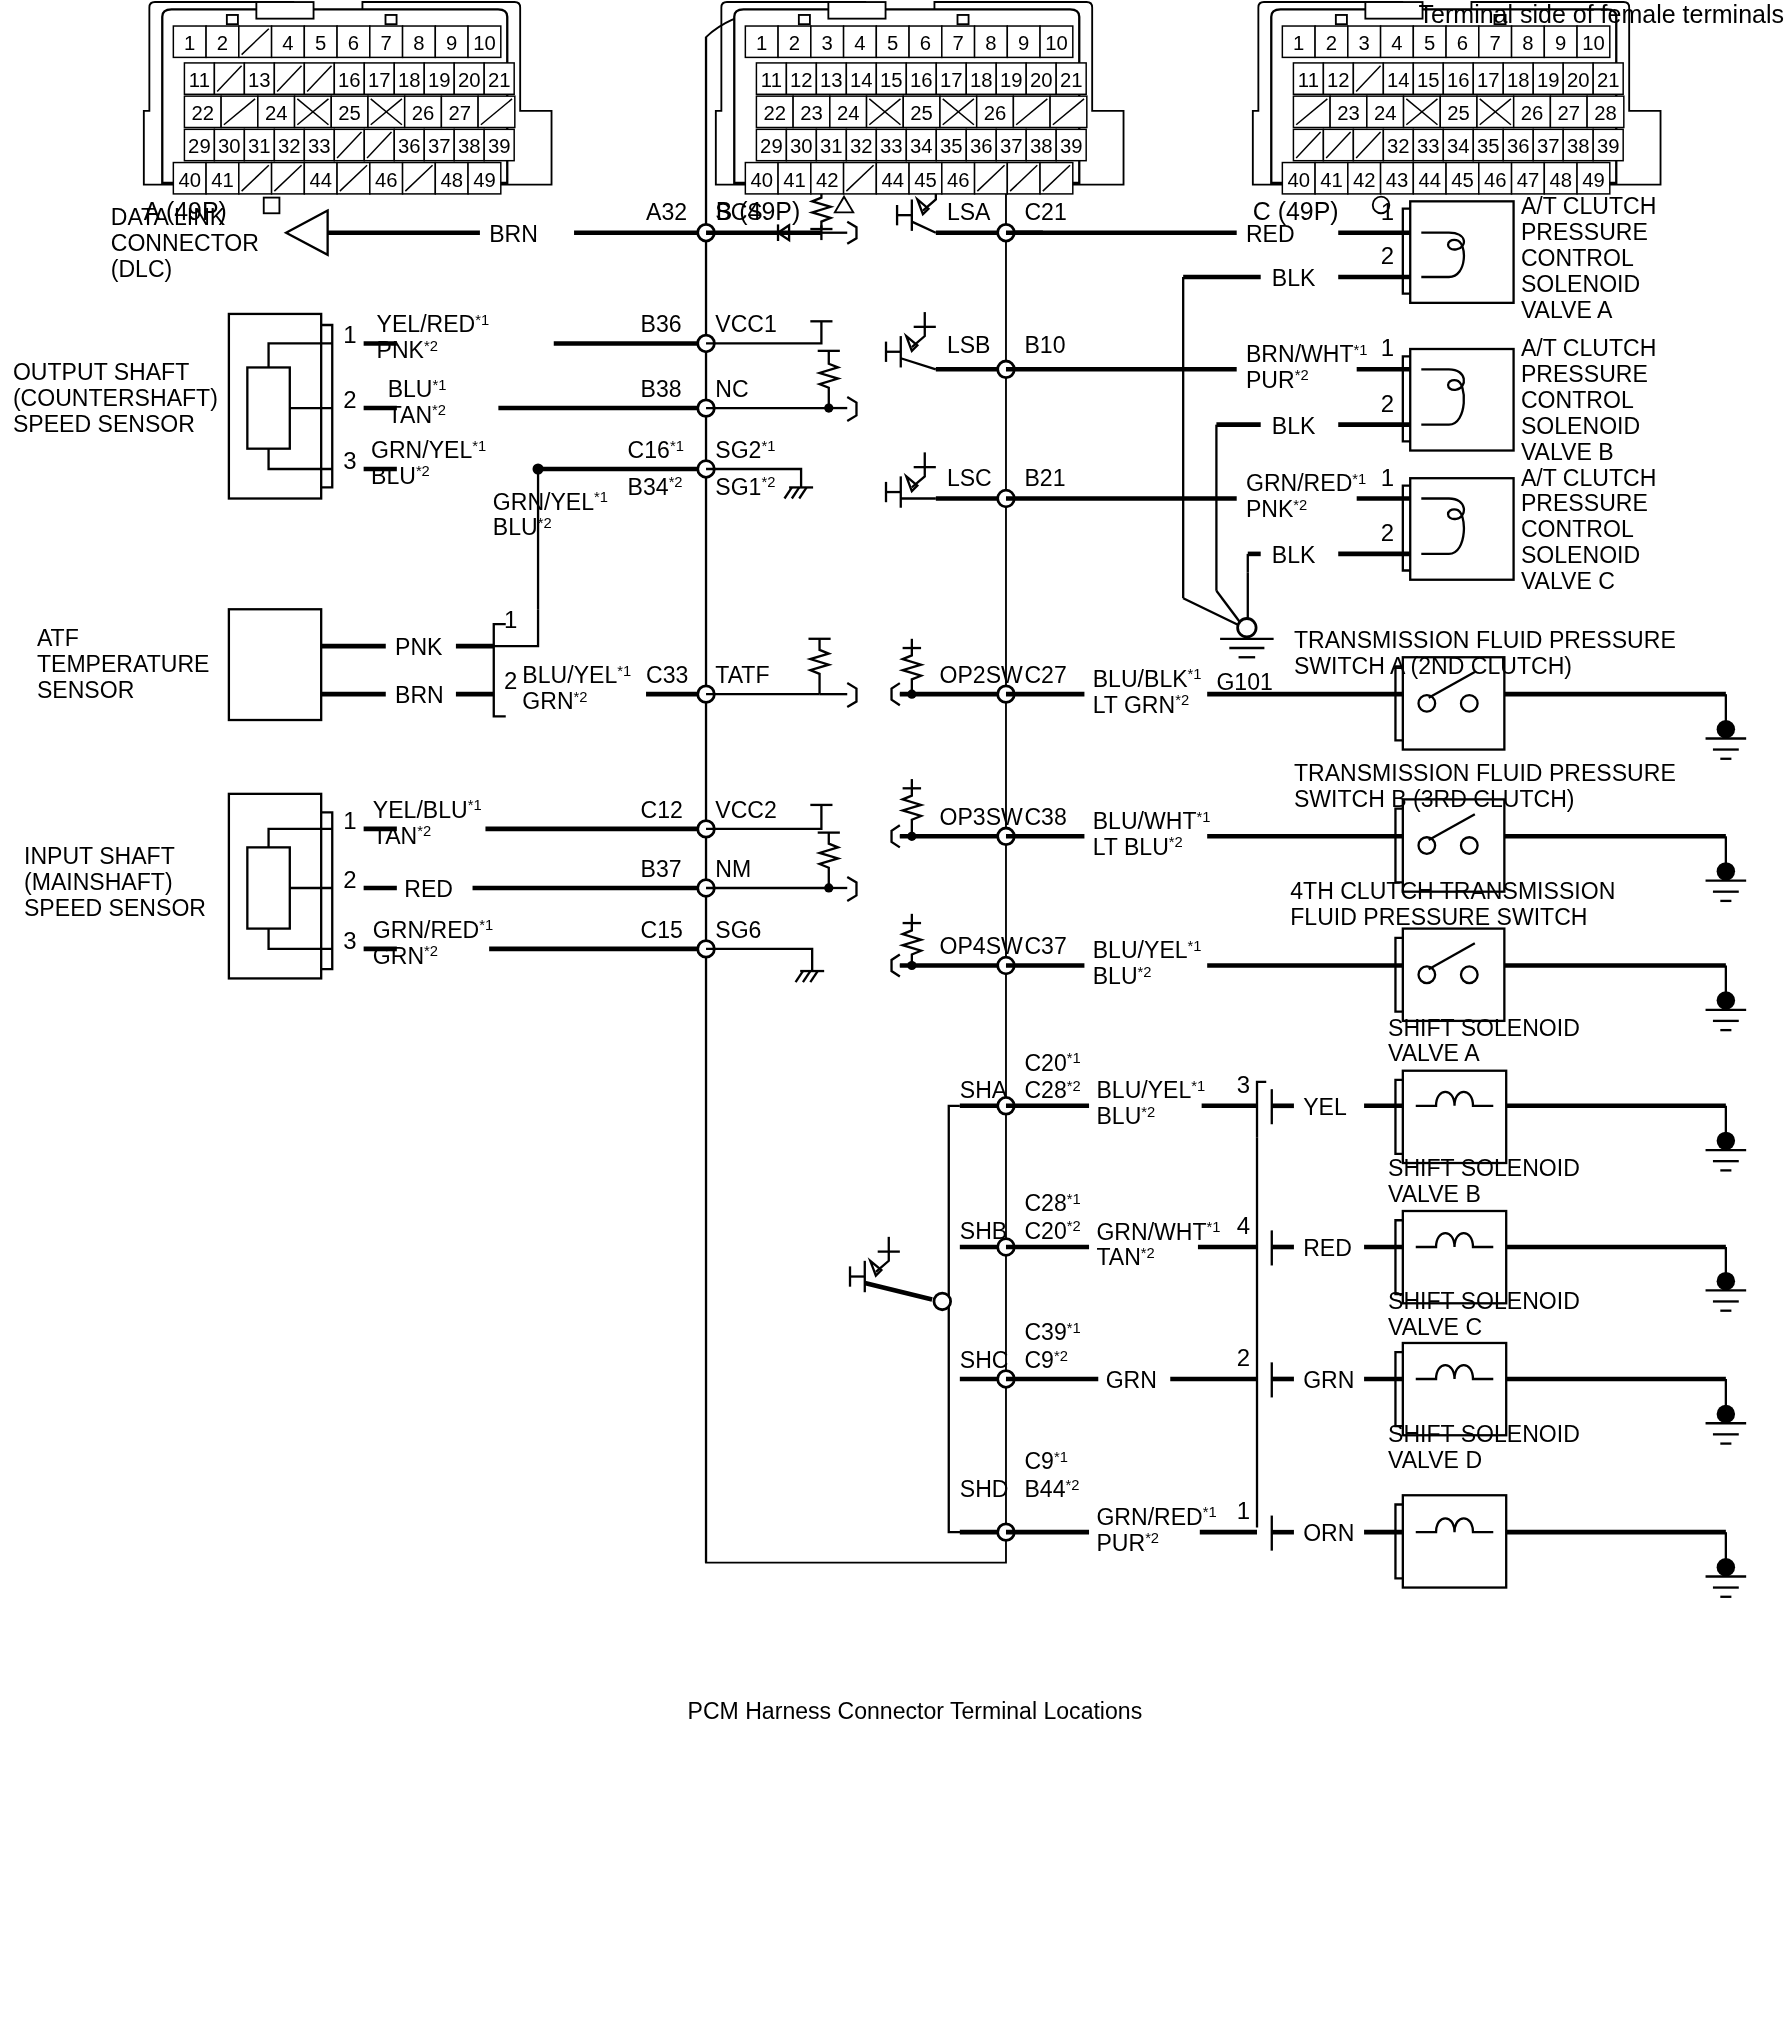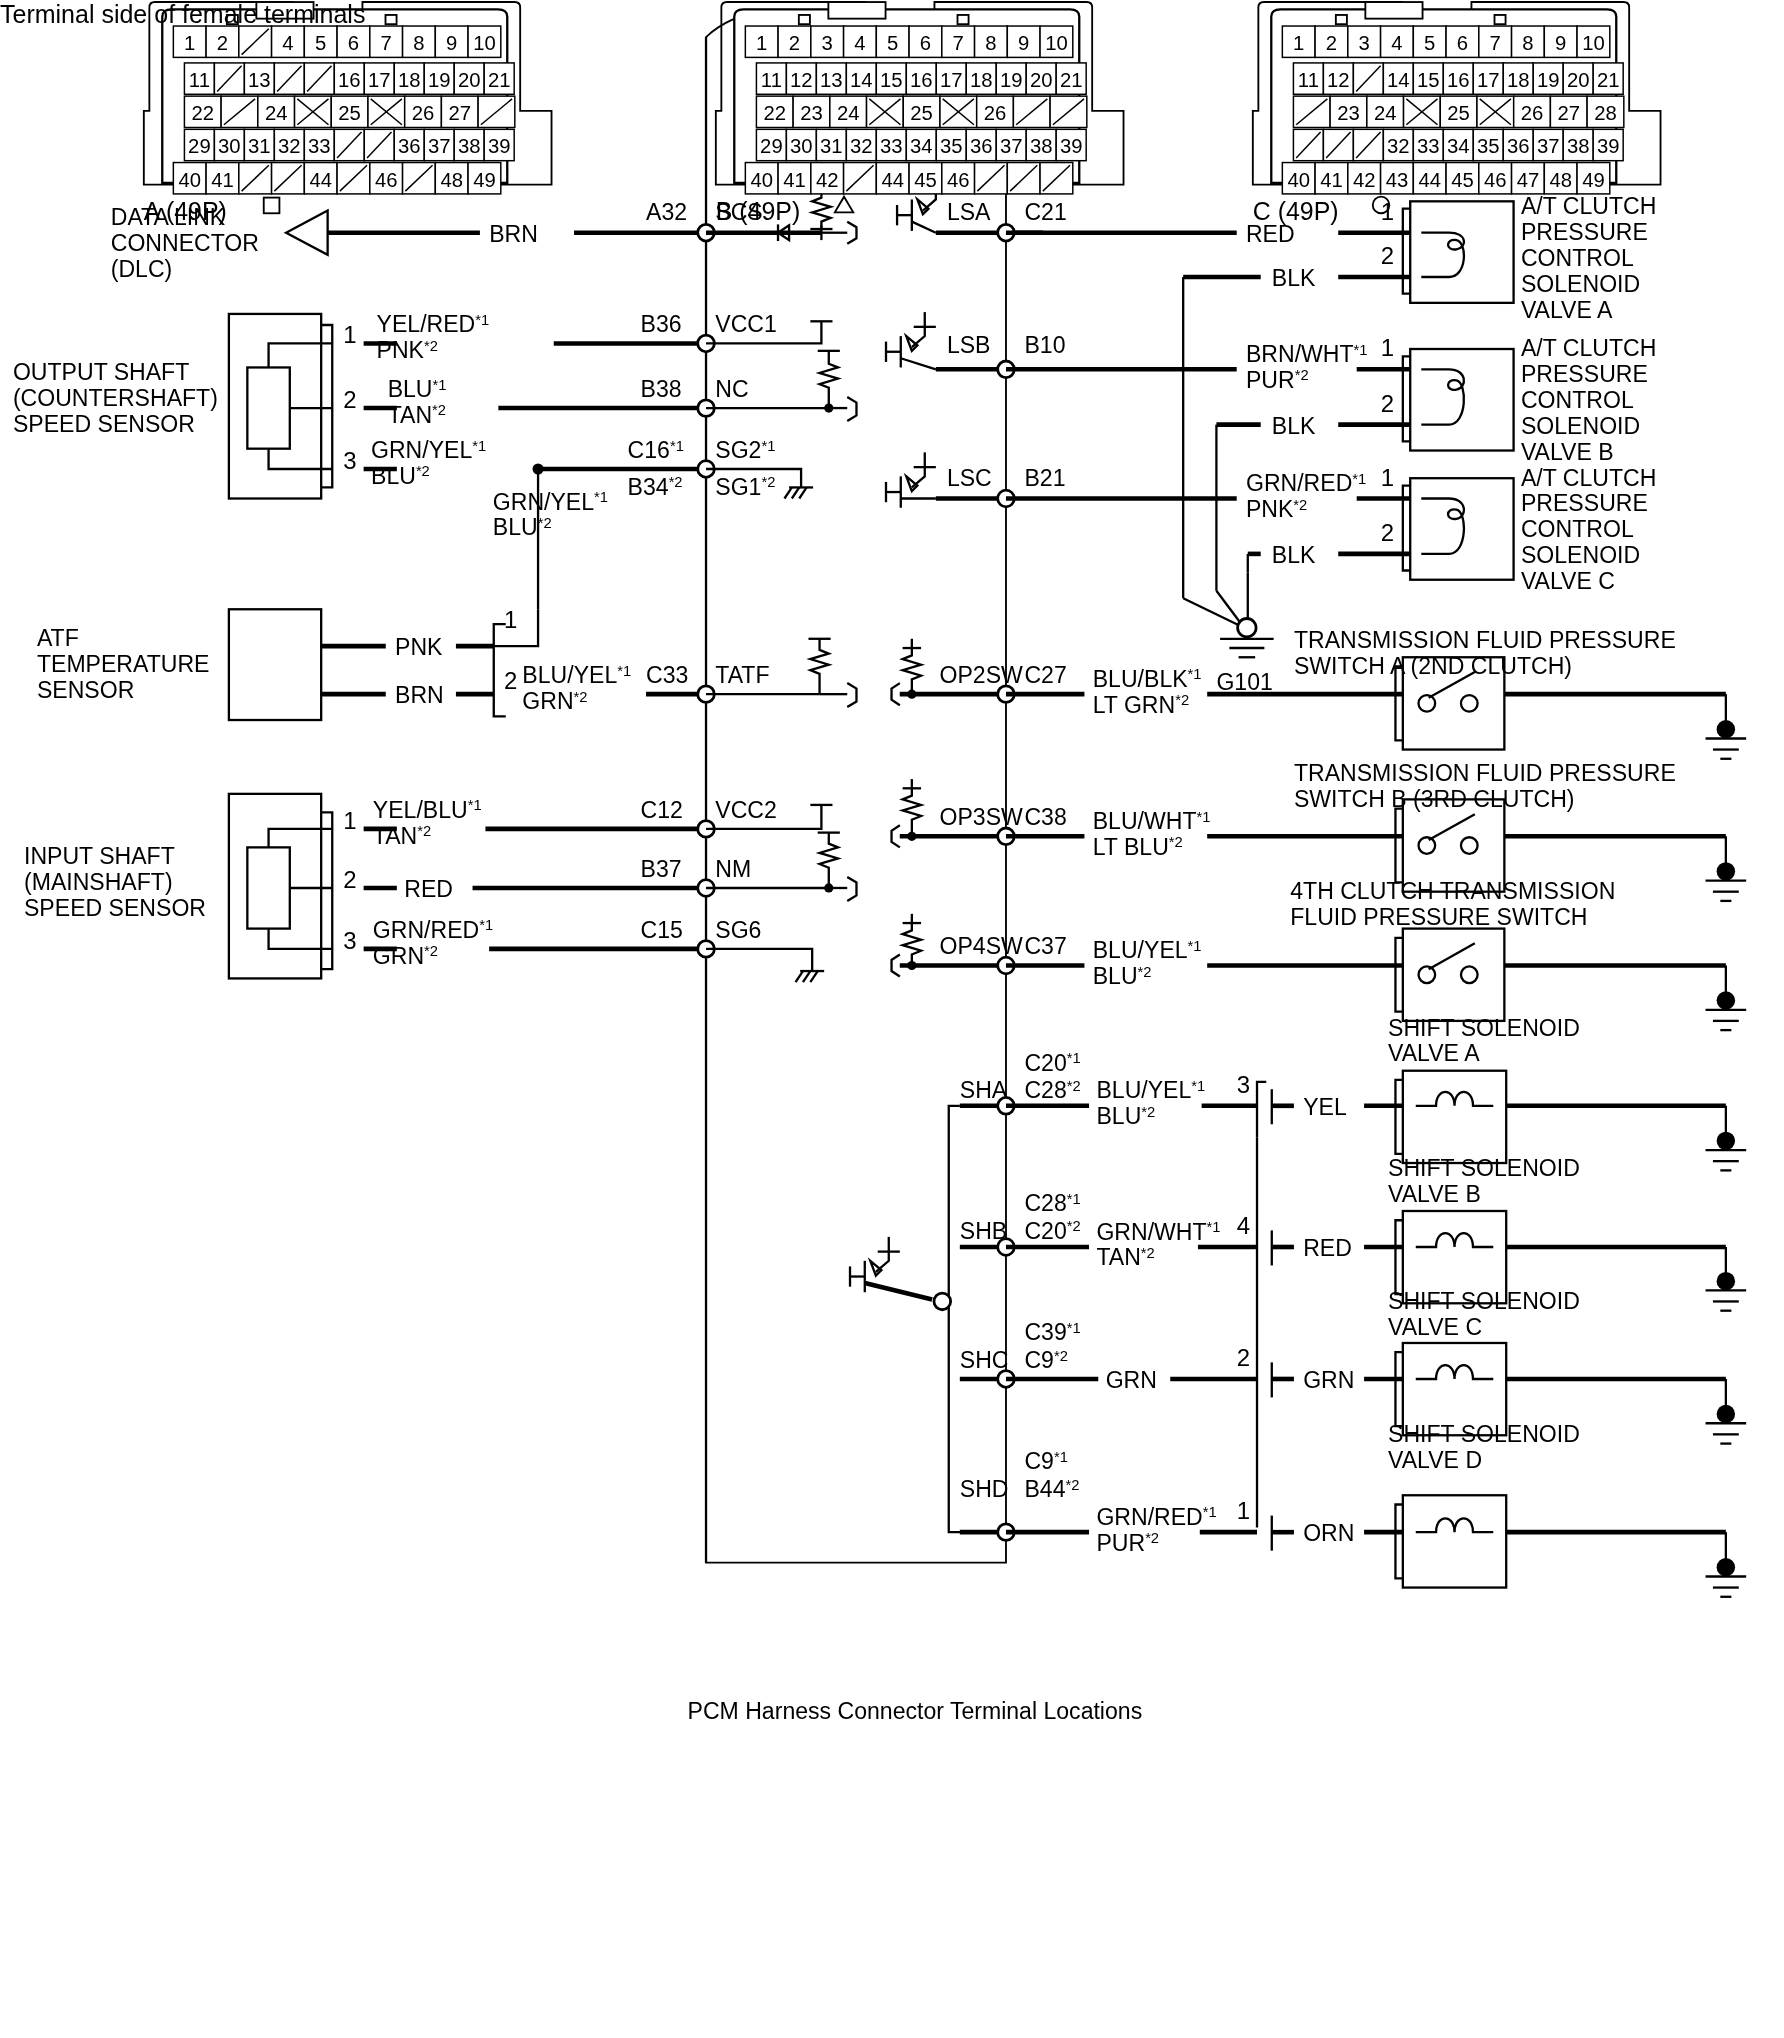--- a/index.html
+++ b/index.html
@@ -897,18 +897,18 @@
           <text x="326.25" y="202" font-size="22" text-anchor="middle" font-family="&quot;Liberation Sans&quot;, sans-serif" fill="#000">47</text>
           <rect x="344" y="176" width="35.5" height="34" fill="#fff" stroke="#000" stroke-width="1.6"></rect>
           <text x="361.75" y="202" font-size="22" text-anchor="middle" font-family="&quot;Liberation Sans&quot;, sans-serif" fill="#000">48</text>
           <rect x="379.5" y="176" width="35.5" height="34" fill="#fff" stroke="#000" stroke-width="1.6"></rect>
           <text x="397.25" y="202" font-size="22" text-anchor="middle" font-family="&quot;Liberation Sans&quot;, sans-serif" fill="#000">49</text>
           <text x="28" y="238" font-size="27" font-family="&quot;Liberation Sans&quot;, sans-serif" fill="#000">C (49P)</text>
           <circle cx="167" cy="222" r="9" fill="none" stroke="#000" stroke-width="2"></circle>
         </svg></div>
     </div>
 
-<div id="footer-wrap" style="position:absolute;left:0;top:2155;width:1784px;text-align:left;">
+<div id="footer-wrap" style="position:absolute;left:0;top:2155;width:1784px;text-align:right;">
   <span class="ttl" style="font-size:25px;">Terminal side of female terminals</span>
 </div>
 
 </div>
 
 
 </body></html>

